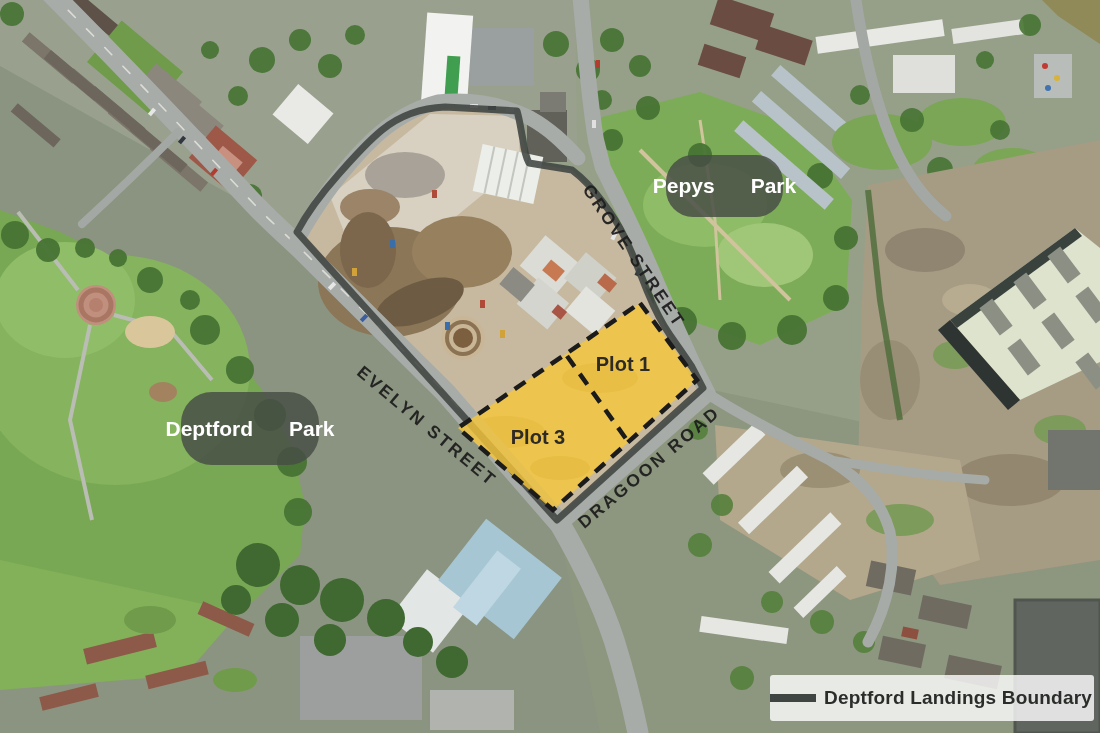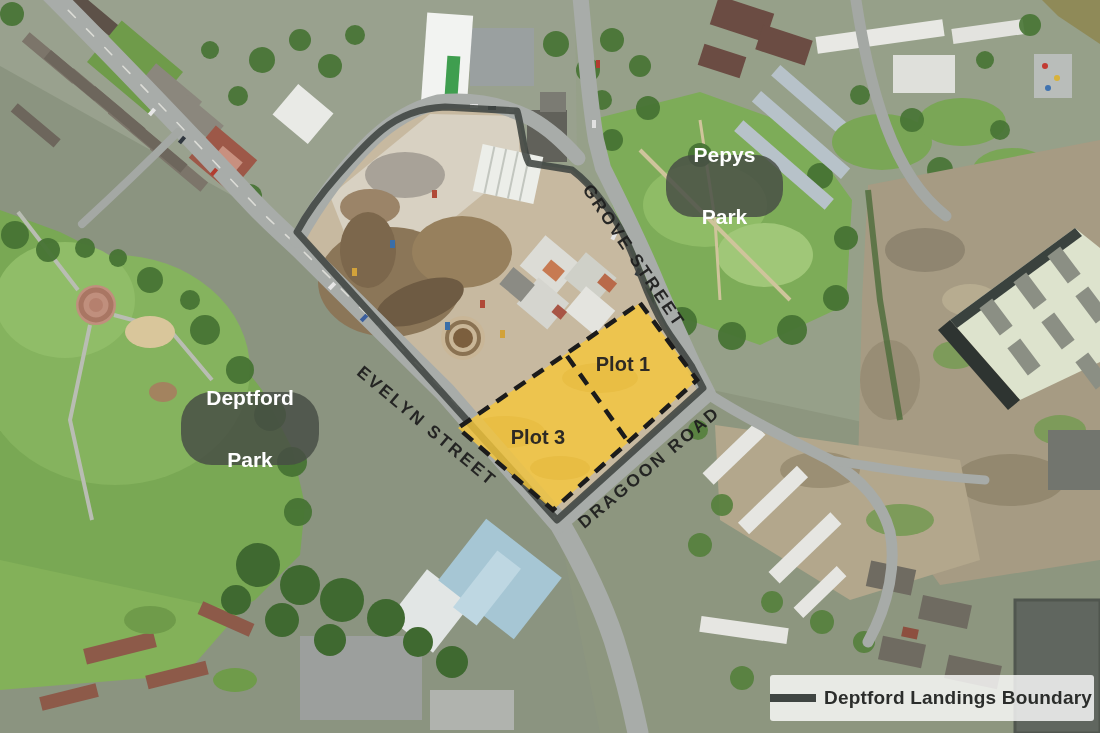--- a/index.html
+++ b/index.html
@@ -8,21 +8,21 @@
   .stage svg{position:absolute;left:0;top:0;}
 
   
   .street-label{font-family:"Liberation Sans",sans-serif;font-weight:bold;
                 font-size:17.5px;letter-spacing:2.6px;fill:#1e1e1e;opacity:.94;}
   .plot-label{font-family:"Liberation Sans",sans-serif;font-weight:bold;
               font-size:20px;fill:#2e2a24;}
 
   
   .badge{position:absolute;background:rgba(72,78,69,.84);color:#fff;
-         display:flex;flex-direction:column;align-items:center;justify-content:center;
+         display:flex;flex-direction:row;align-items:center;justify-content:center;
          text-align:left;font-weight:bold;line-height:1.22;gap:36px;}
   .badge.pepys{left:666px;top:155px;width:117px;height:62px;border-radius:27px;font-size:21px;}
   .badge.deptford{left:181px;top:392px;width:138px;height:73px;border-radius:31px;font-size:21px;}
 
   
   .legend{position:absolute;left:770px;top:675px;width:324px;height:46px;
           background:rgba(255,255,255,.8);border-radius:3px;
           display:flex;align-items:center;gap:8px;padding:0 0;box-sizing:border-box;}
   .legend .swatch{display:inline-block;width:46px;height:8px;background:#3f4542;flex:0 0 auto;}
   .legend .legend-text{font-weight:bold;font-size:19px;color:#2b2d2b;letter-spacing:.2px;white-space:nowrap;}

